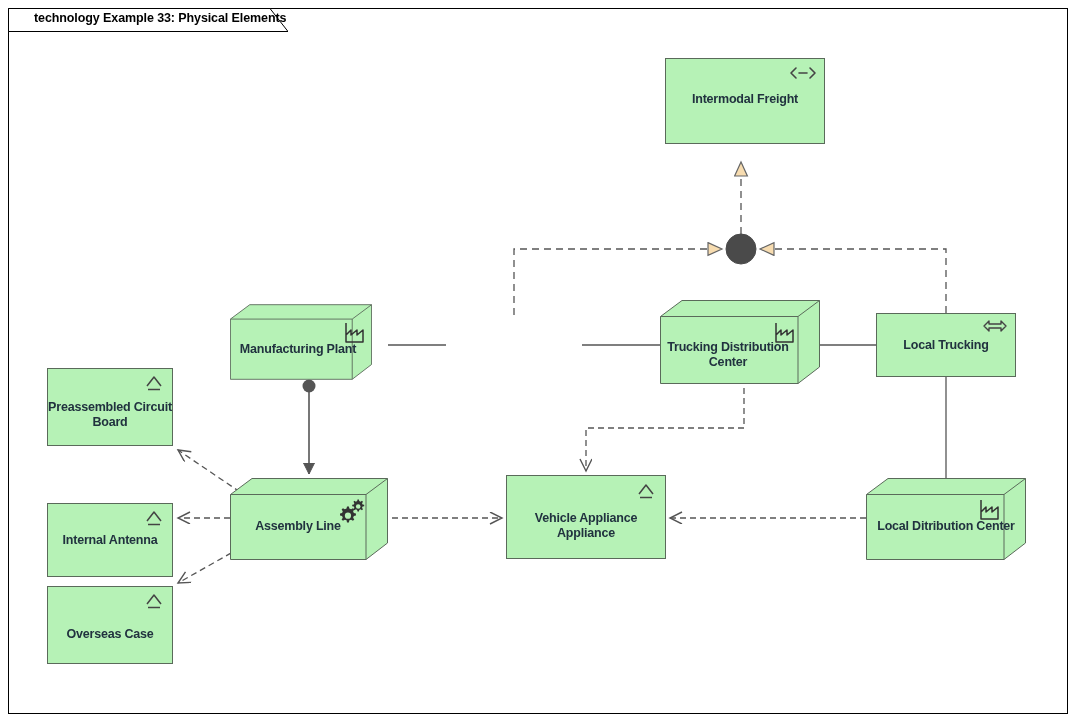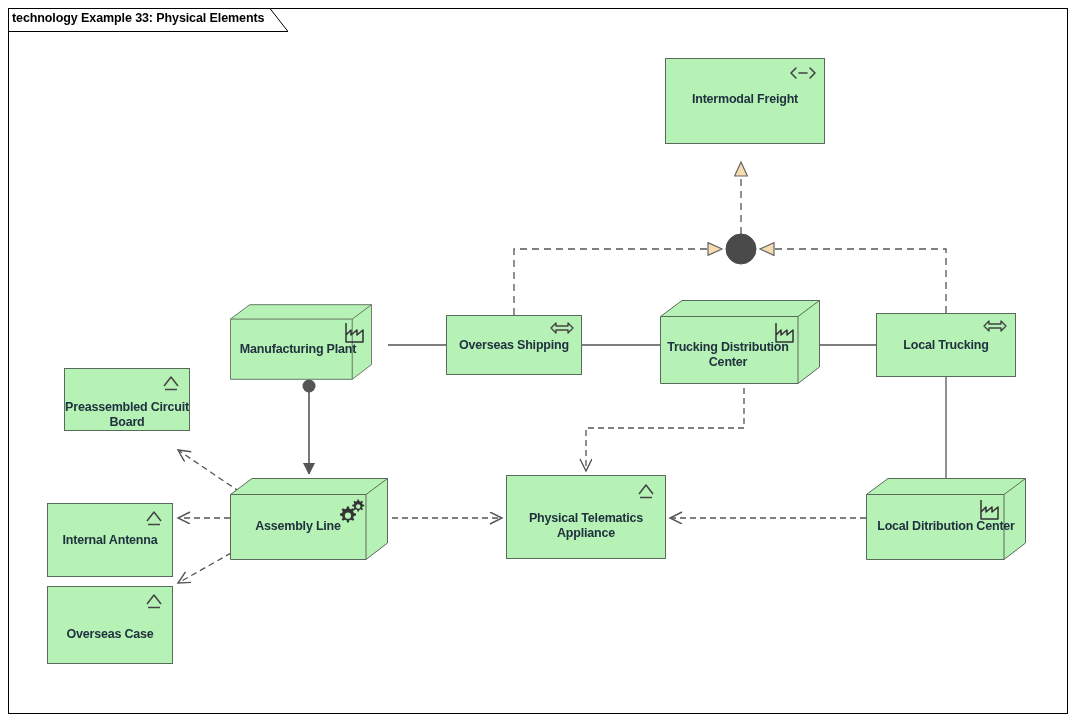--- a/index.html
+++ b/index.html
@@ -38,21 +38,21 @@
   }
   #title-tab .tab-shape {
     position: absolute;
     left: 0;
     top: 0;
     width: 280px;
     height: 24px;
   }
   #title-tab .tab-label {
     position: absolute;
-    left: 4px;
+    left: 26px;
     top: 3px;
     font-size: 12.5px;
     font-weight: bold;
     color: #000000;
     white-space: nowrap;
     letter-spacing: -0.1px;
     z-index: 2;
   }
 
   svg.edges {
@@ -215,29 +215,20 @@
       <line x1="136" y1="16.5" x2="136" y2="83.5" stroke="#5a6a5a" stroke-width="1"></line>
     </svg>
     <div class="badge" style="left:114px; top:22px;">
       <svg width="20" height="22" viewBox="0 0 20 22">
         <path d="M 2 1 L 2 20 L 19 20 L 19 8 L 13 13 L 13 8 L 7 13 L 7 8 L 2 13" fill="none" stroke="#333333" stroke-width="1.5" stroke-linejoin="round"></path>
       </svg>
     </div>
     <div class="label" style="top:42px; width:136px; left:0;">Manufacturing Plant</div>
   </div>
 
-  <div class="node" style="left:446px; top:315px; width:136px; height:60px;">
-    <div class="flat-box"></div>
-    <div class="badge" style="right:7px; top:5px;">
-      <svg width="26" height="16" viewBox="0 0 26 16">
-        <path d="M 7 3 L 2 8 L 7 13 L 7 10 L 19 10 L 19 13 L 24 8 L 19 3 L 19 6 L 7 6 Z" fill="none" stroke="#444444" stroke-width="1.4" stroke-linejoin="round"></path>
-      </svg>
-    </div>
-    <div class="label" style="top:23px;">Overseas Shipping</div>
-  </div>
 
   <div class="node" style="left:660px; top:300px; width:160px; height:84px;">
     <svg class="box3d" viewBox="0 0 160 84">
       <polygon points="0.5,16.5 22,0.5 159.5,0.5 159.5,67 138,83.5 0.5,83.5" fill="#b6f2b6" stroke="#5a6a5a" stroke-width="1"></polygon>
       <polyline points="0.5,16.5 138,16.5 159.5,0.5" fill="none" stroke="#5a6a5a" stroke-width="1"></polyline>
       <line x1="138" y1="16.5" x2="138" y2="83.5" stroke="#5a6a5a" stroke-width="1"></line>
     </svg>
     <div class="badge" style="left:114px; top:22px;">
       <svg width="20" height="22" viewBox="0 0 20 22">
         <path d="M 2 1 L 2 20 L 19 20 L 19 8 L 13 13 L 13 8 L 7 13 L 7 8 L 2 13" fill="none" stroke="#333333" stroke-width="1.5" stroke-linejoin="round"></path>
@@ -249,21 +240,21 @@
   <div class="node" style="left:876px; top:313px; width:140px; height:64px;">
     <div class="flat-box"></div>
     <div class="badge" style="right:8px; top:5px;">
       <svg width="26" height="16" viewBox="0 0 26 16">
         <path d="M 7 3 L 2 8 L 7 13 L 7 10 L 19 10 L 19 13 L 24 8 L 19 3 L 19 6 L 7 6 Z" fill="none" stroke="#444444" stroke-width="1.4" stroke-linejoin="round"></path>
       </svg>
     </div>
     <div class="label" style="top:25px;">Local Trucking</div>
   </div>
 
-  <div class="node" style="left:64px; top:368px; width:126px; height:63px;">
+  <div class="node" style="left:47px; top:368px; width:126px; height:78px;">
     <div class="flat-box"></div>
     <div class="badge" style="right:8px; top:6px;">
       <svg width="22" height="18" viewBox="0 0 22 18">
         <path d="M 4 12 L 11 3 L 18 12" fill="none" stroke="#444444" stroke-width="1.5" stroke-linejoin="round"></path>
         <line x1="5" y1="15.5" x2="17" y2="15.5" stroke="#444444" stroke-width="1.5"></line>
       </svg>
     </div>
     <div class="label" style="top:32px;">Preassembled Circuit Board</div>
   </div>
 
@@ -309,21 +300,21 @@
   </div>
 
   <div class="node" style="left:506px; top:475px; width:160px; height:84px;">
     <div class="flat-box"></div>
     <div class="badge" style="right:9px; top:7px;">
       <svg width="22" height="18" viewBox="0 0 22 18">
         <path d="M 4 12 L 11 3 L 18 12" fill="none" stroke="#444444" stroke-width="1.5" stroke-linejoin="round"></path>
         <line x1="5" y1="15.5" x2="17" y2="15.5" stroke="#444444" stroke-width="1.5"></line>
       </svg>
     </div>
-    <div class="label" style="top:36px;">Physical Telematics Appliance</div>
+    <div class="label" style="top:36px;">Vehicle Appliance Appliance</div>
   </div>
 
   <div class="node" style="left:866px; top:478px; width:160px; height:82px;">
     <svg class="box3d" viewBox="0 0 160 82">
       <polygon points="0.5,16.5 22,0.5 159.5,0.5 159.5,65 138,81.5 0.5,81.5" fill="#b6f2b6" stroke="#5a6a5a" stroke-width="1"></polygon>
       <polyline points="0.5,16.5 138,16.5 159.5,0.5" fill="none" stroke="#5a6a5a" stroke-width="1"></polyline>
       <line x1="138" y1="16.5" x2="138" y2="81.5" stroke="#5a6a5a" stroke-width="1"></line>
     </svg>
     <div class="badge" style="left:113px; top:21px;">
       <svg width="20" height="22" viewBox="0 0 20 22">

